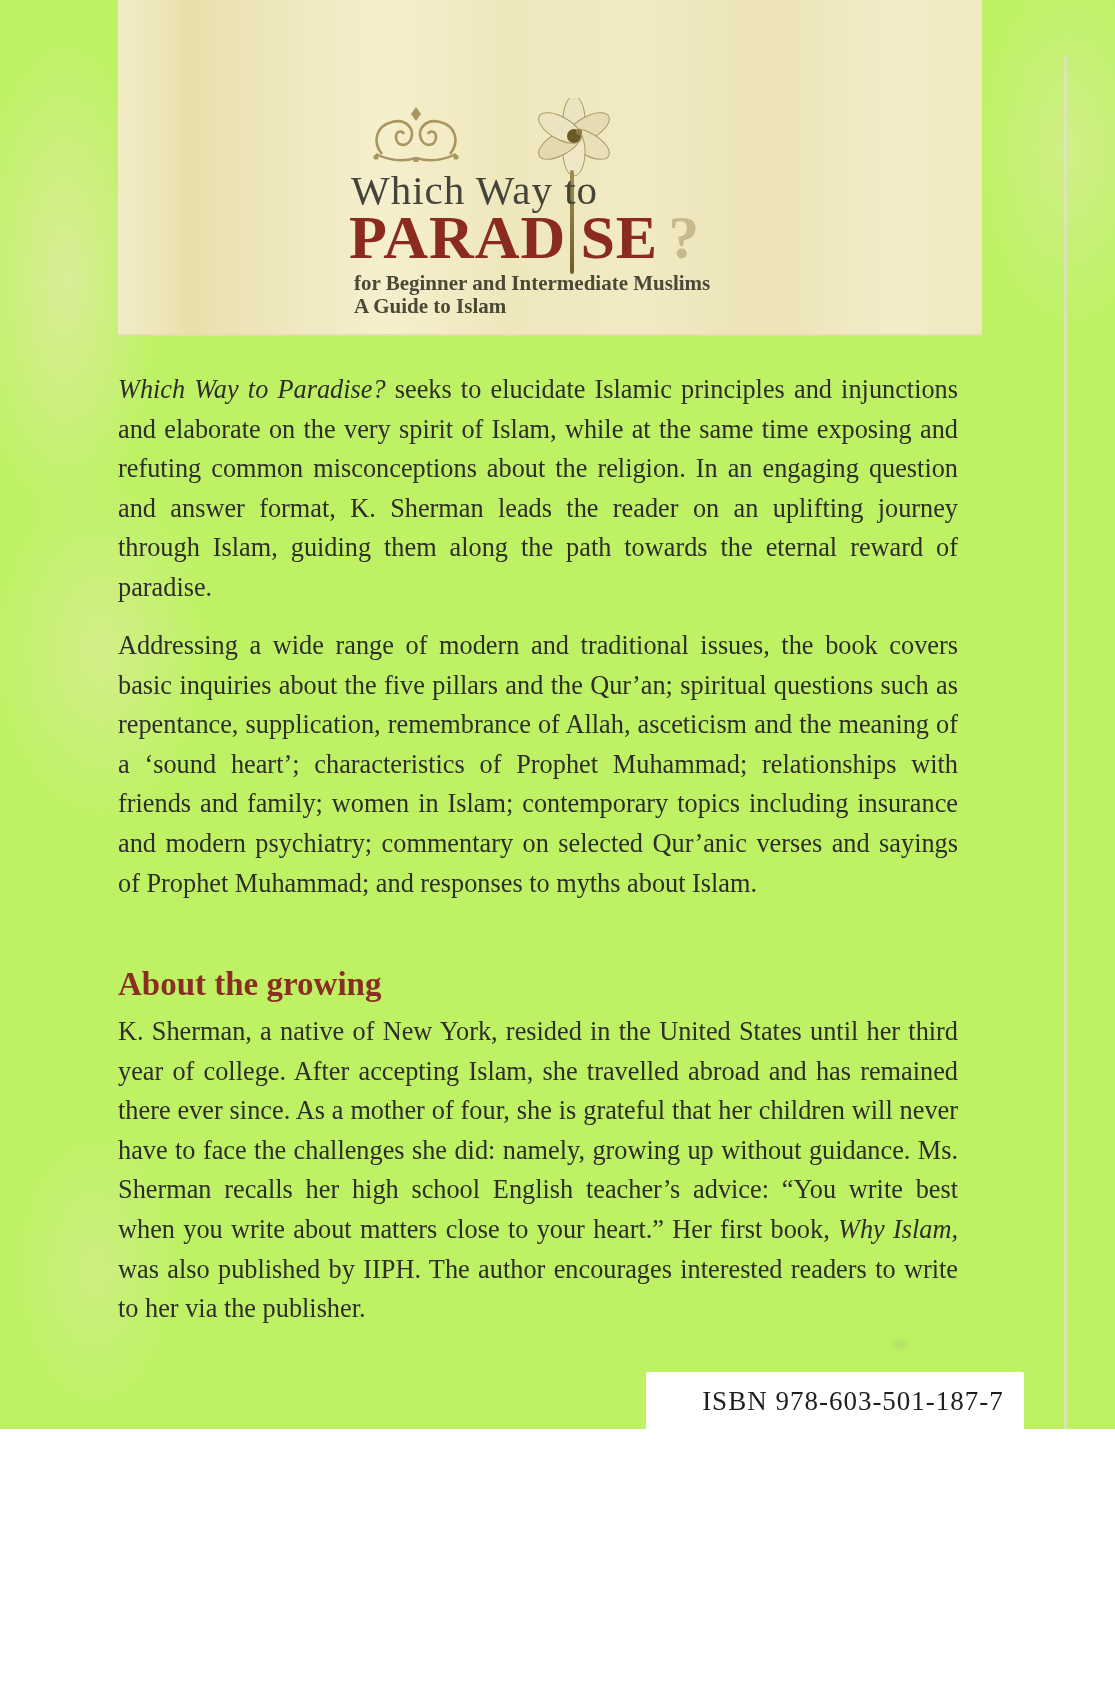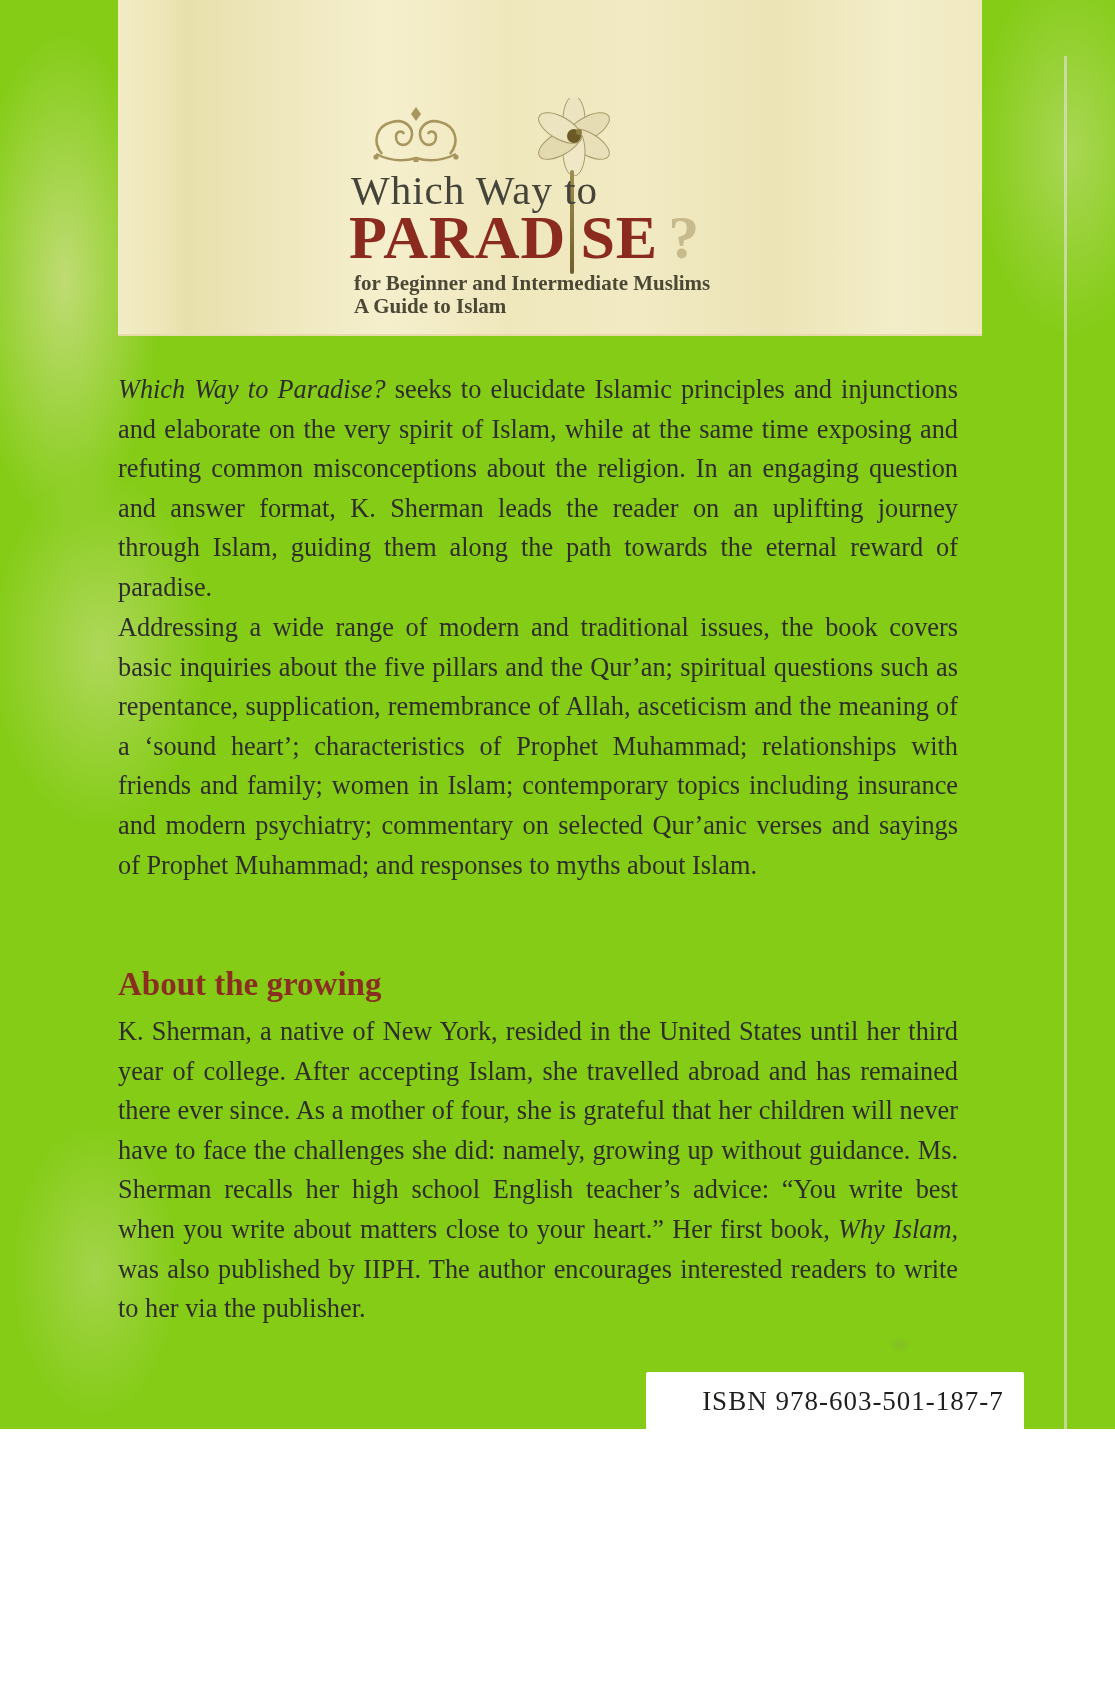--- a/index.html
+++ b/index.html
@@ -1,19 +1,19 @@
 <!DOCTYPE html>
 <html><head>
 <meta charset="utf-8">
 <style>
   html,body{margin:0;padding:0;}
   .page{
     position:relative;
     width:1115px;height:1429px;
-    background:#84cc16;
+    background:#bef264;
     overflow:hidden;
     font-family:"Liberation Serif", serif;
   }
   
   .blob{position:absolute;border-radius:50%;pointer-events:none;}
   .blob.b1{left:-30px;top:30px;width:190px;height:500px;background:radial-gradient(closest-side,rgba(240,233,193,.55),rgba(240,233,193,0));}
   .blob.b2{left:-10px;top:470px;width:220px;height:360px;background:radial-gradient(closest-side,rgba(240,233,193,.4),rgba(240,233,193,0));}
   .blob.b3{left:10px;top:1120px;width:170px;height:300px;background:radial-gradient(closest-side,rgba(238,231,195,.3),rgba(238,231,195,0));}
   .blob.b4{left:975px;top:-40px;width:190px;height:380px;background:radial-gradient(closest-side,rgba(240,234,200,.35),rgba(240,234,200,0));}
 
@@ -42,21 +42,21 @@
     font-size:21px;line-height:23px;font-weight:bold;color:#4c4836;
   }
 
   
   .para{
     position:absolute;left:118px;width:840px;
     font-size:26.3px;line-height:39.6px;color:#2e2d29;
     text-align:justify;
   }
   .p1{top:370px;}
-  .p2{top:608px;}
+  .p2{top:626px;}
   .bio{top:1012px;}
   .ital{font-style:italic;margin-top:17px;}
   .about-heading{
     position:absolute;left:118px;top:966px;
     font-size:33px;font-weight:bold;color:#8a2e21;
   }
 
   
   .barcode-panel{position:absolute;left:646px;top:1372px;width:378px;height:212px;background:#ffffff;border-radius:2px;}
   .isbn{

